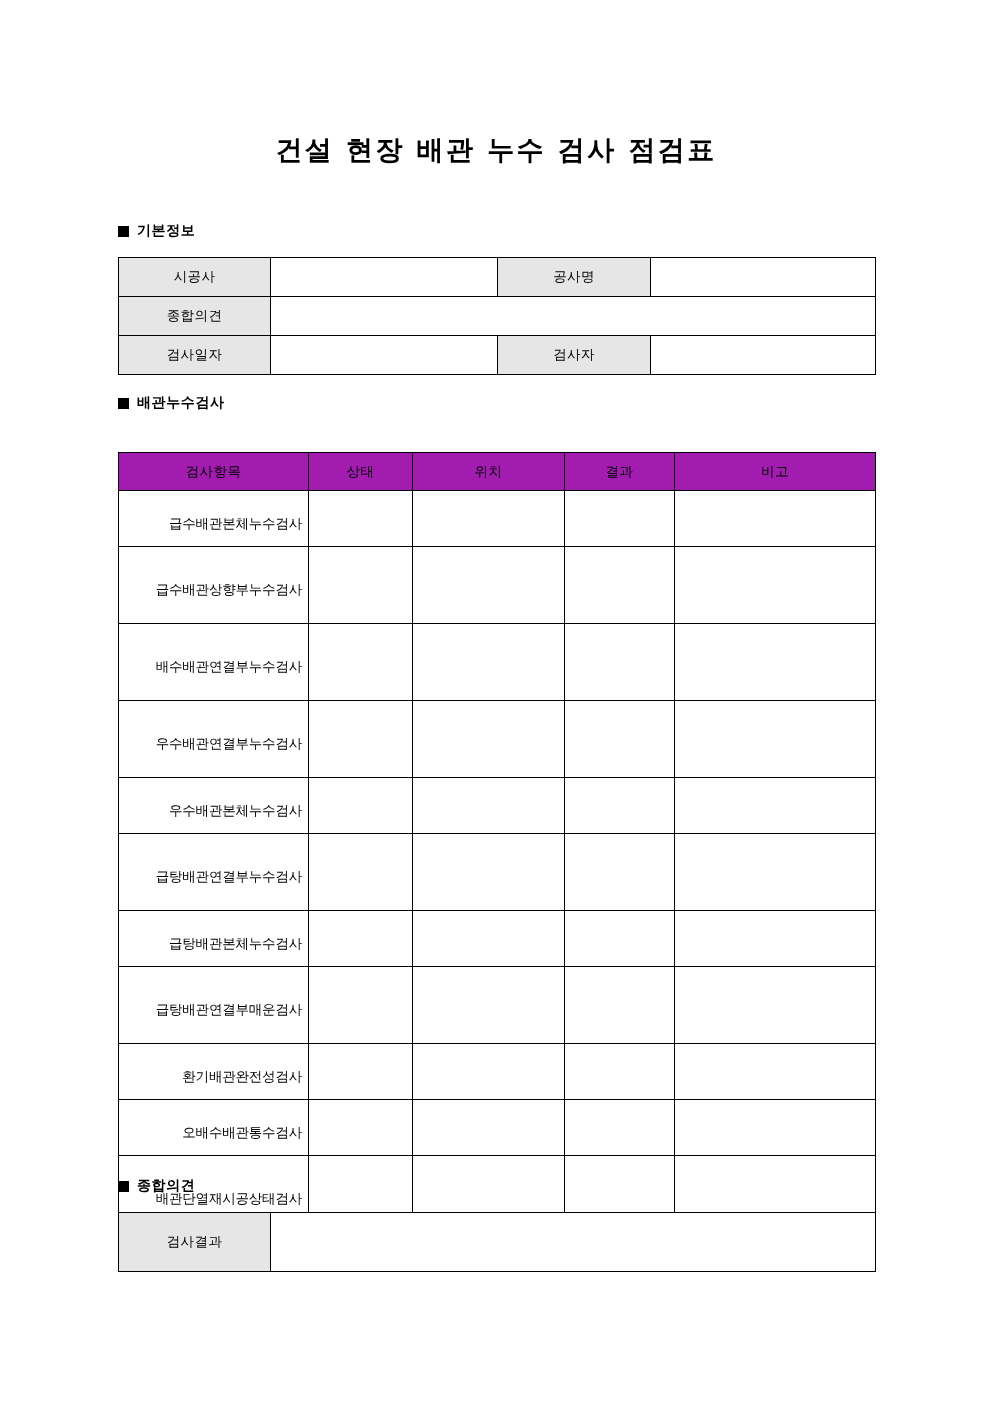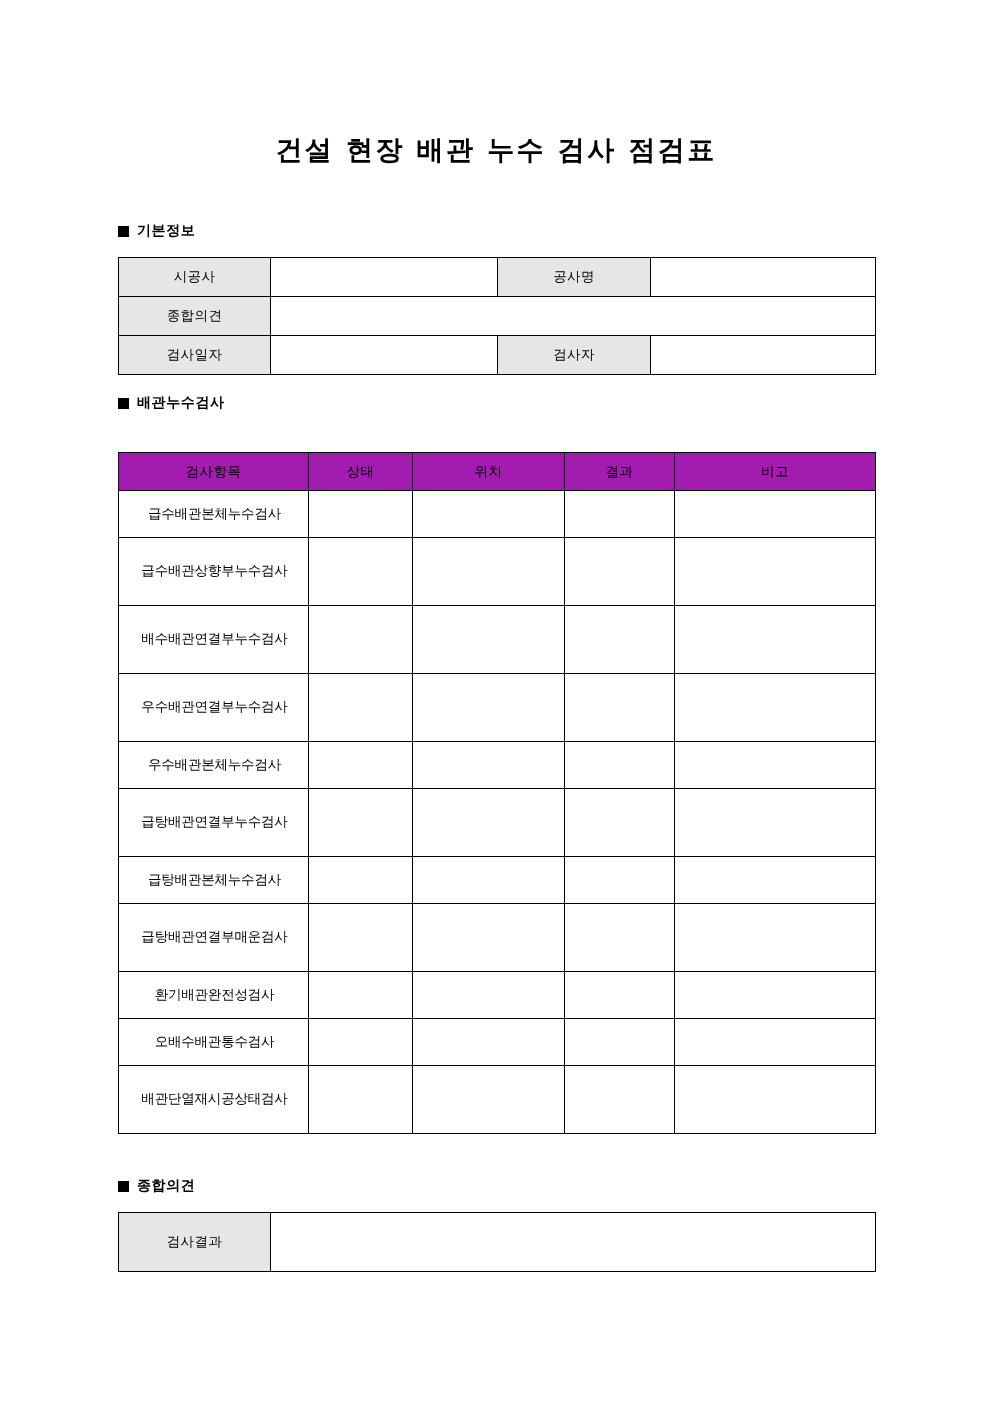--- a/index.html
+++ b/index.html
@@ -101,26 +101,25 @@
     width: 757px;
   }
   #inspection-table th {
     background: #a21caf;
     height: 37px;
     text-align: center;
     letter-spacing: 0.4px;
     font-size: 13.5px;
   }
   #inspection-table td.item-cell {
-    text-align: center;
-    padding: 5px 6px 5px 8px;
+    text-align: right;
+    padding: 14px 6px 5px 8px;
     line-height: 1.55;
     letter-spacing: -0.2px;
     word-break: break-all;
-    font-family: Liberation Serif, serif;
   }
   #inspection-table td.blank-cell {
     background: #ffffff;
   }
   #inspection-table tr.row-1line td { height: 36px; }
   #inspection-table tr.row-2line td { height: 57px; }
 
   
   #summary-table {
     left: 118px;

